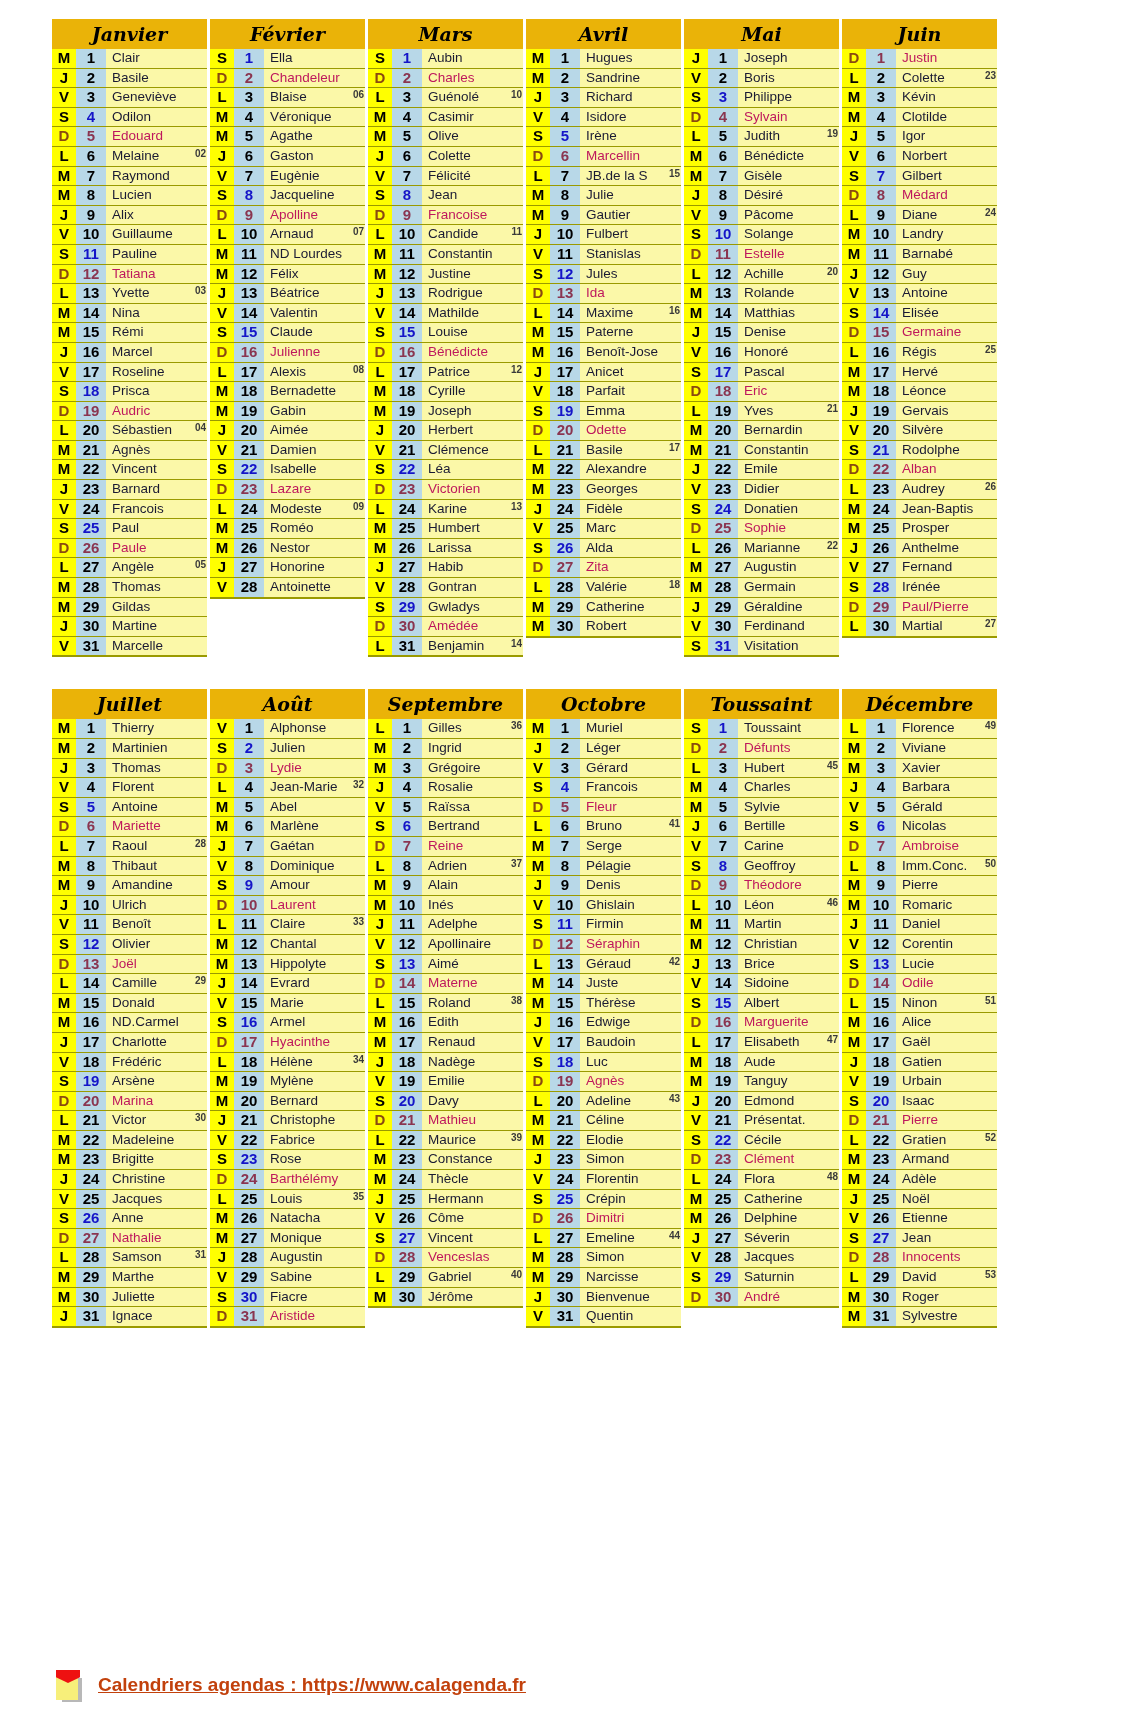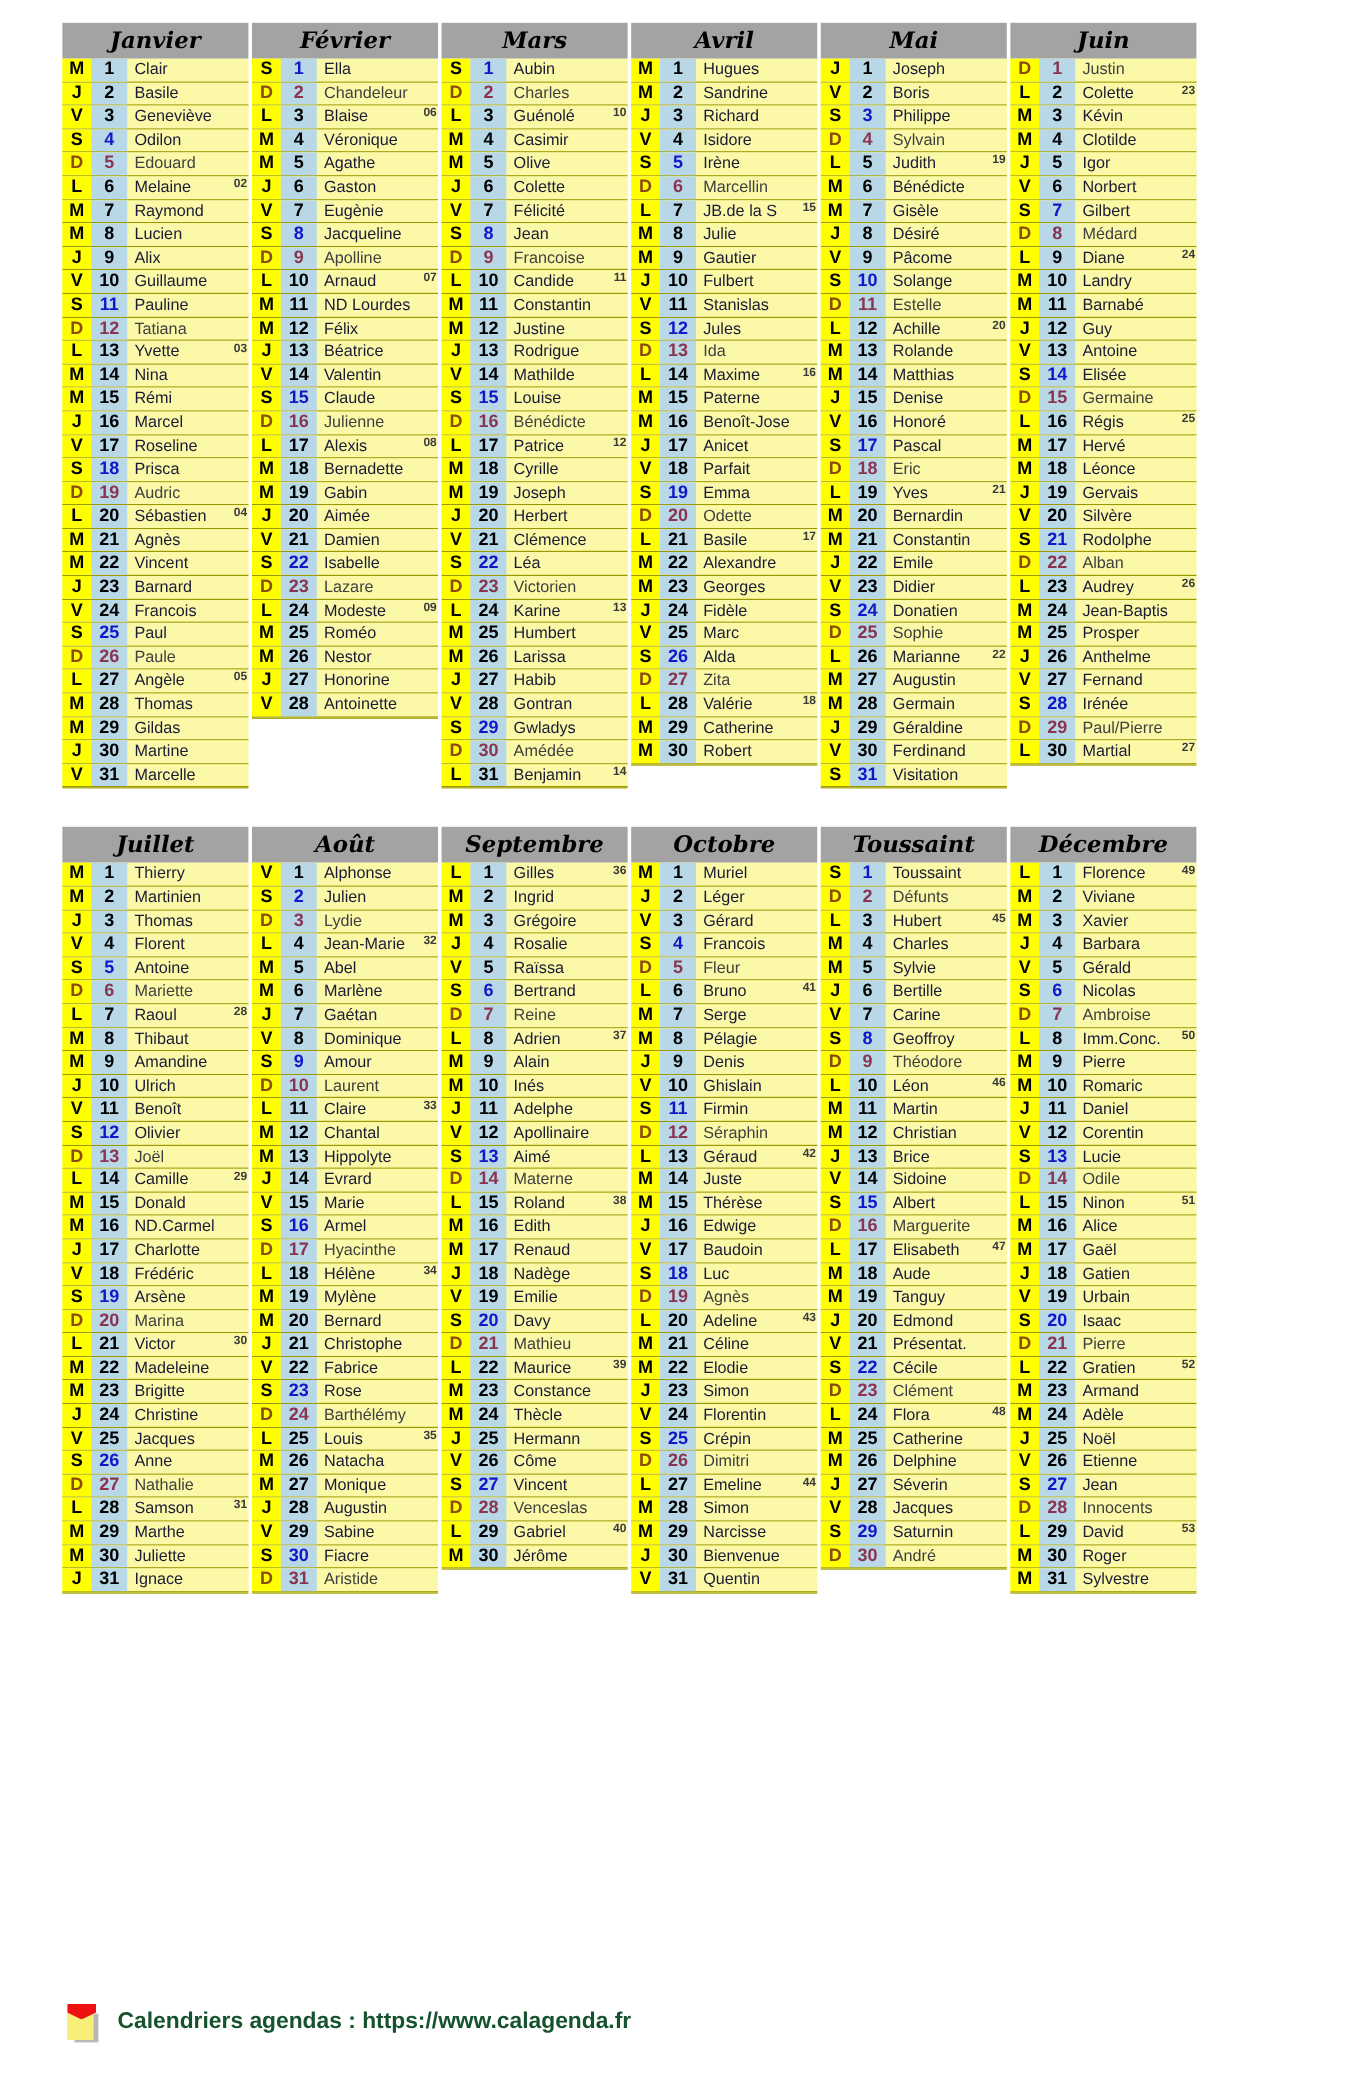--- a/index.html
+++ b/index.html
@@ -32,21 +32,21 @@
   #half1{margin-top:19px;}
   #half2{margin-top:32px;}
 
   .month{
     width:155px;
     margin-right:3px;
     box-sizing:border-box;
   }
 
   .month-head{
-    background:#a3a3a3;
+    background:#eab308;
     height:30px;
     line-height:30px;
     text-align:center;
     font-family:"DejaVu Serif", serif;
     font-weight:bold;
     font-style:italic;
     font-size:19px;
     color:#000;
     overflow:hidden;
     white-space:nowrap;
@@ -104,21 +104,21 @@
     font-weight:bold;
     color:#3a3a3a;
     line-height:11px;
   }
 
   
   .day.sat .dnum{color:#1414c8;}
   
   .day.sun .dow{color:#8a4a10;}
   .day.sun .dnum{color:#8a3550;}
-  .day.sun .dname{color:#404040;}
+  .day.sun .dname{color:#be185d;}
 
   
   .footer{
     position:absolute;
     left:54px;
     bottom:48px;
     display:flex;
     align-items:center;
   }
   .logo{
@@ -127,22 +127,23 @@
     flex:0 0 30px;
     margin-right:14px;
   }
   .logo .sh{position:absolute;left:8px;top:10px;width:20px;height:24px;background:#b8b8b8;}
   .logo .pg2{position:absolute;left:2px;top:4px;width:22px;height:28px;background:#f7ef7a;}
   .logo .rb{position:absolute;left:2px;top:2px;width:24px;height:13px;background:#ee1111;
             clip-path:polygon(0 0,100% 0,100% 55%,50% 100%,0 55%);}
   .footer-text{
     font-weight:bold;
     font-size:19px;
-    color:#14532d;
+    color:#c2410c;
     white-space:nowrap;
+    text-decoration:underline;
   }
 </style>
 </head>
 <body>
 
 <div id="page">
 
 
   <div class="half" id="half1">
       <div class="month">

